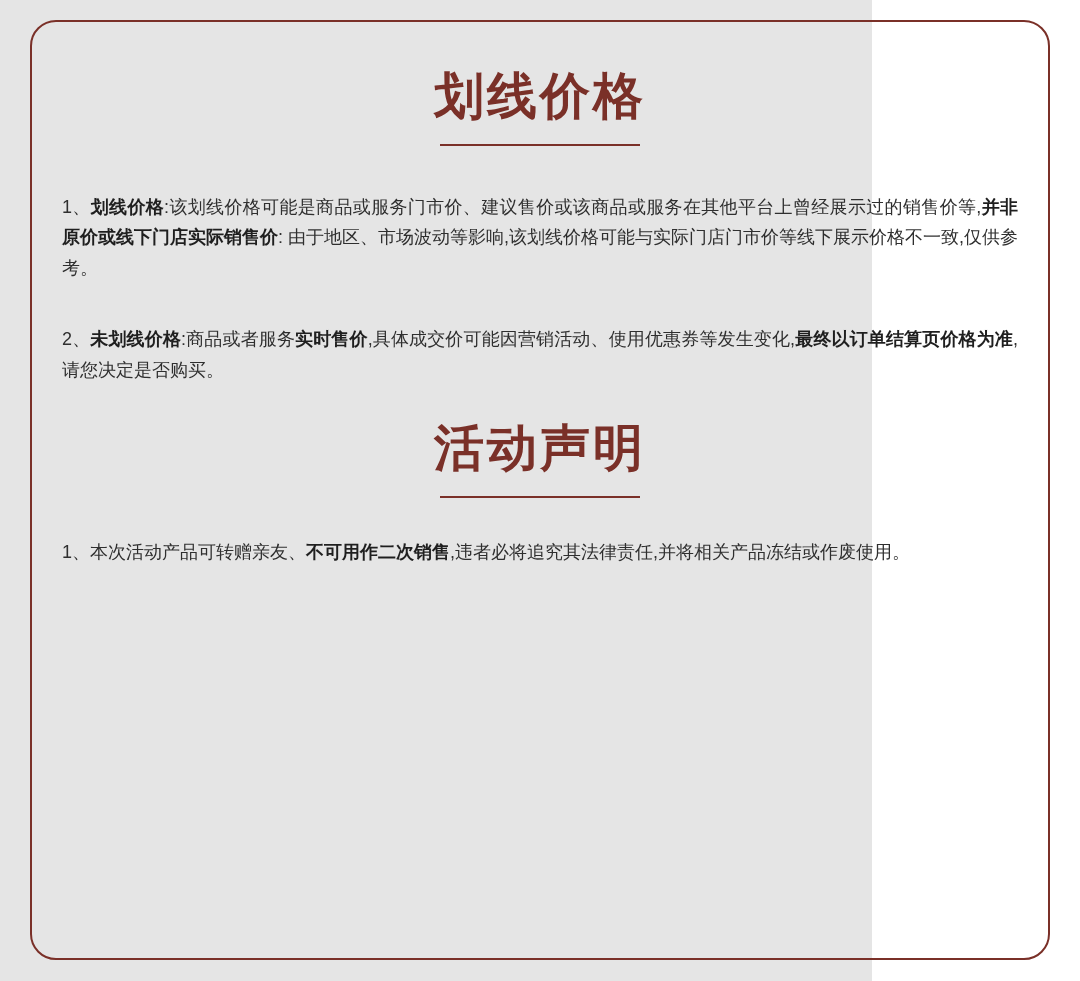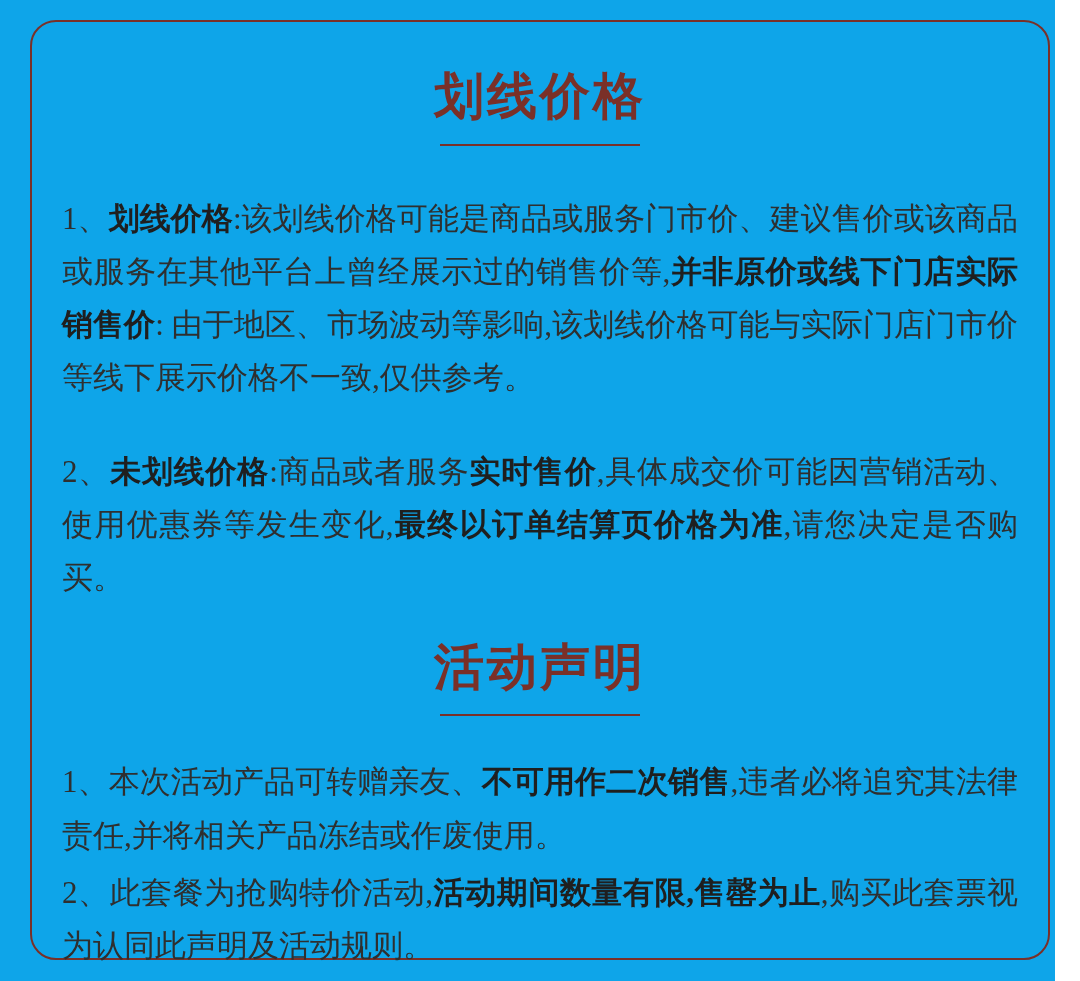--- a/index.html
+++ b/index.html
@@ -8,24 +8,24 @@
     background: #ffffff;
   }
   body {
     width: 1080px;
     height: 981px;
     font-family: "Liberation Serif", "DejaVu Serif", serif;
     color: #2b2b2b;
   }
   .page {
     position: relative;
-    width: 1055px;
+    width: 872px;
     height: 981px;
     box-sizing: border-box;
-    background: #0ea5e9;
+    background: #e5e5e5;
   }
   .frame {
     position: absolute;
     left: 30px;
     top: 20px;
     width: 1020px;
     height: 940px;
     box-sizing: border-box;
     border: 2px solid #7a3028;
     border-radius: 26px;
@@ -50,27 +50,27 @@
   .title-rule {
     width: 200px;
     height: 2px;
     background: #7a3028;
     margin: 18px auto 0 auto;
   }
   .title-block-1 { margin-top: 48px; }
   .title-block-2 { margin-top: 34px; }
 
   .para {
-    font-size: 31px;
+    font-size: 18px;
     line-height: 1.72;
     color: #2f2f2f;
     text-align: justify;
     margin: 0;
     padding: 0 2px;
-    font-family: Liberation Serif, serif;
+    font-family: Liberation Sans, sans-serif;
   }
   .para.first { margin-top: 46px; }
   .para.second { margin-top: 40px; }
   .para b, .b {
     font-weight: bold;
     color: #1f1f1f;
   }
   .list {
     margin-top: 39px;
   }
@@ -94,17 +94,16 @@
     <p class="para first" id="p-0-0"><span>1、</span><span class="b">划线价格</span><span>:该划线价格可能是商品或服务门市价、建议售价或该商品或服务在其他平台上曾经展示过的销售价等,</span><span class="b">并非原价或线下门店实际销售价</span><span>: 由于地区、市场波动等影响,该划线价格可能与实际门店门市价等线下展示价格不一致,仅供参考。</span></p>
     <p class="para second" id="p-0-1"><span>2、</span><span class="b">未划线价格</span><span>:商品或者服务</span><span class="b">实时售价</span><span>,具体成交价可能因营销活动、使用优惠券等发生变化,</span><span class="b">最终以订单结算页价格为准</span><span>,请您决定是否购买。</span></p>
 
     <div class="title-block-2">
       <div class="section-title" id="title-1">活动声明</div>
       <div class="title-rule"></div>
     </div>
 
     <div class="list">
       <p class="para" id="p-1-0"><span>1、本次活动产品可转赠亲友、</span><span class="b">不可用作二次销售</span><span>,违者必将追究其法律责任,并将相关产品冻结或作废使用。</span></p>
-      <p class="para" id="p-1-1"><span>2、此套餐为抢购特价活动,</span><span class="b">活动期间数量有限,售罄为止</span><span>,购买此套票视为认同此声明及活动规则。</span></p>
     </div>
 
   </div>
 </div>
 
 </body></html>

